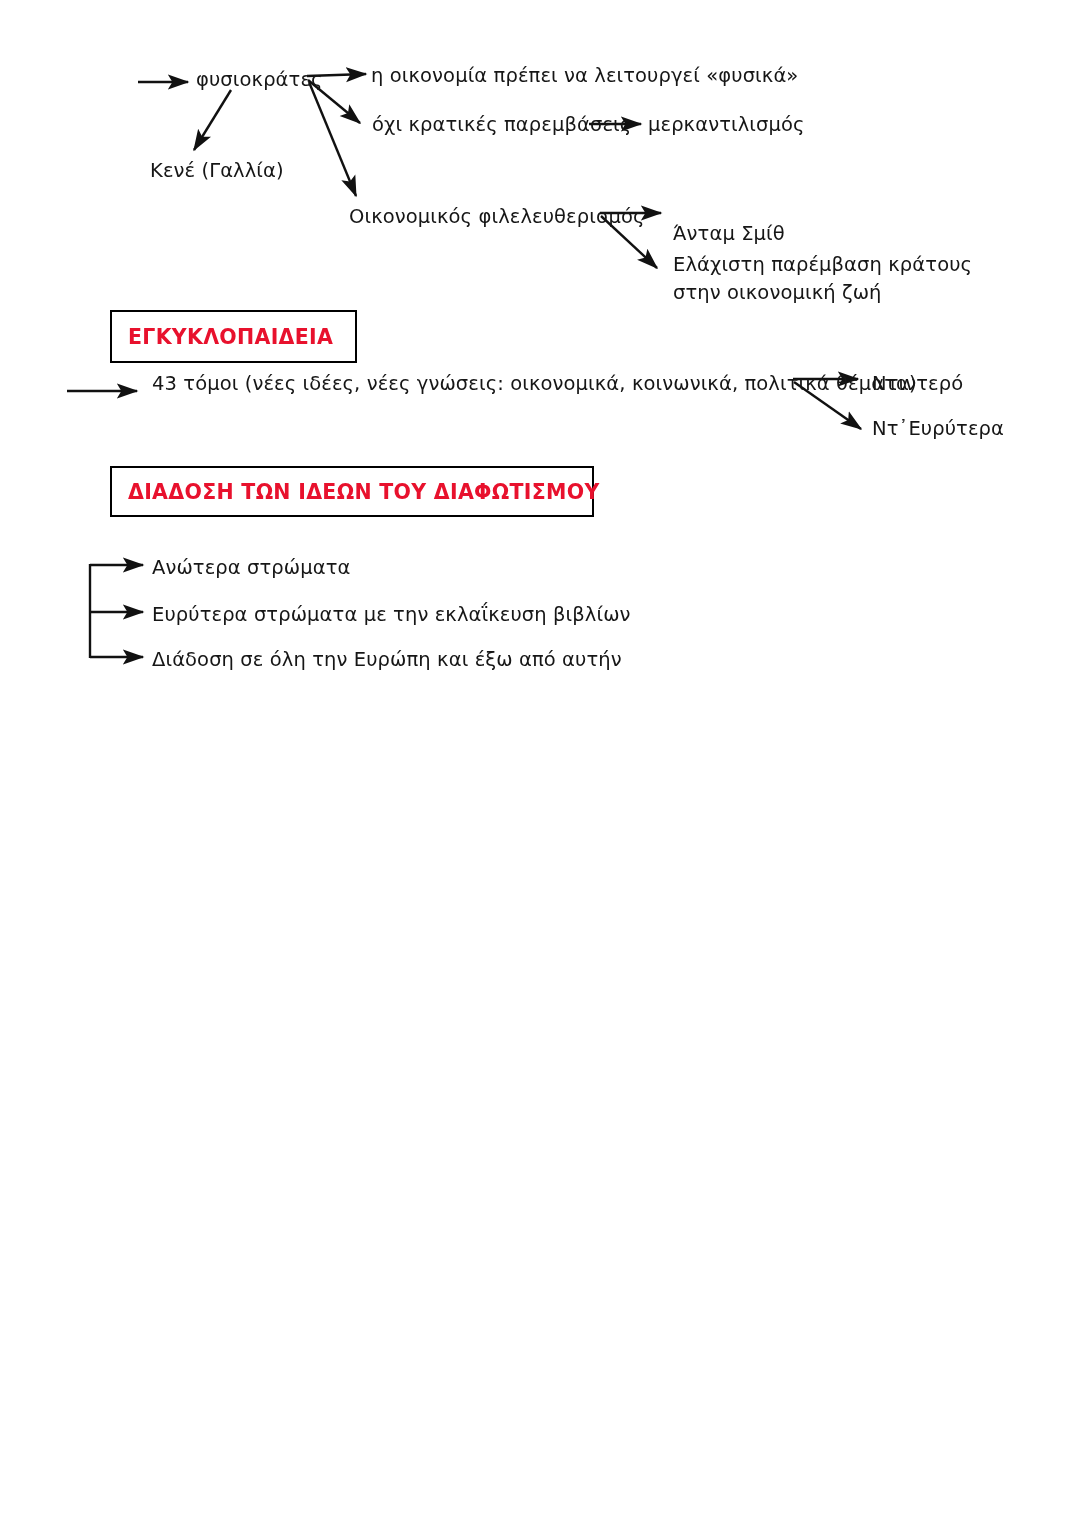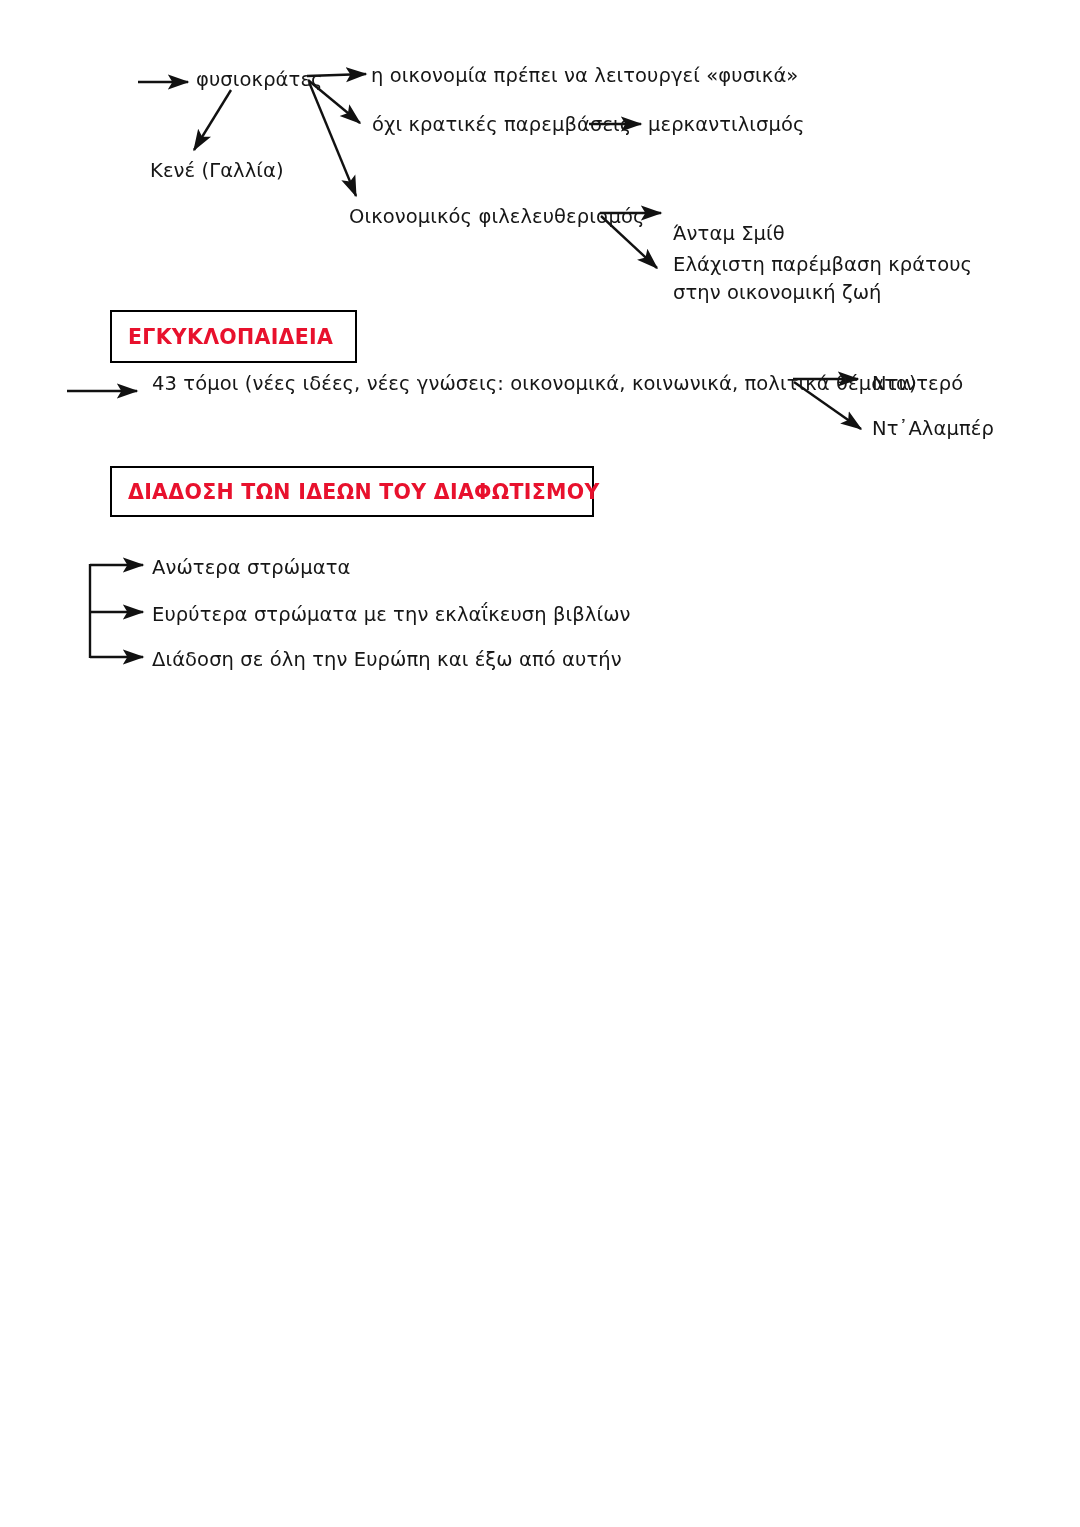--- a/index.html
+++ b/index.html
@@ -112,21 +112,21 @@
   <div class="node wrap" style="left:673px; top:251px; width:320px;">Ελάχιστη παρέμβαση κράτους στην οικονομική ζωή</div>
 
   <div class="titlebox" style="left:110px; top:310px; width:247px; height:53px;">
     <span class="titletext" style="color:#E8112D; margin-left:16px;">ΕΓΚΥΚΛΟΠΑΙΔΕΙΑ</span>
   </div>
 
   <div class="node" style="left:152px; top:370px;">43 τόμοι (νέες ιδέες, νέες γνώσεις: οικονομικά, κοινωνικά, πολιτικά θέματα)</div>
 
   <div class="node" style="left:872px; top:370px;">Ντιντερό</div>
 
-  <div class="node" style="left:872px; top:415px;">Ντ᾽Αλαμπέρ</div>
+  <div class="node" style="left:872px; top:415px;">Ντ᾽Ευρύτερα</div>
 
   <div class="titlebox" style="left:110px; top:466px; width:484px; height:51px;">
     <span class="titletext" style="color:#E8112D; margin-left:16px;">ΔΙΑΔΟΣΗ ΤΩΝ ΙΔΕΩΝ ΤΟΥ ΔΙΑΦΩΤΙΣΜΟΥ</span>
   </div>
 
   <div class="node" style="left:152px; top:554px;">Ανώτερα στρώματα</div>
 
   <div class="node" style="left:152px; top:601px;">Ευρύτερα στρώματα με την εκλαΐκευση βιβλίων</div>
 
   <div class="node" style="left:152px; top:646px;">Διάδοση σε όλη την Ευρώπη και έξω από αυτήν</div>

